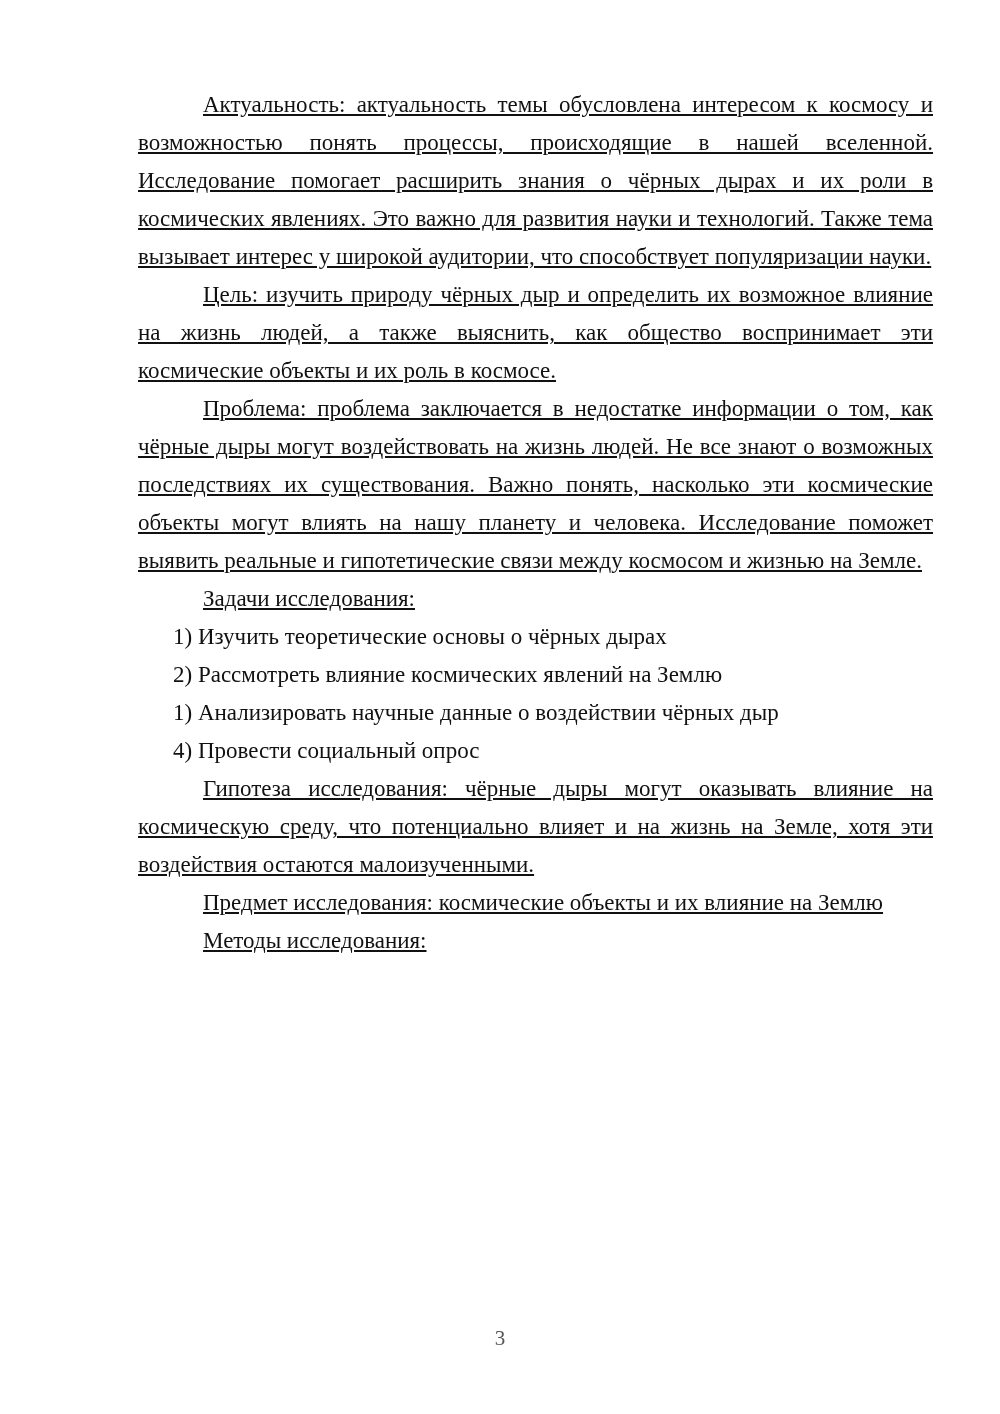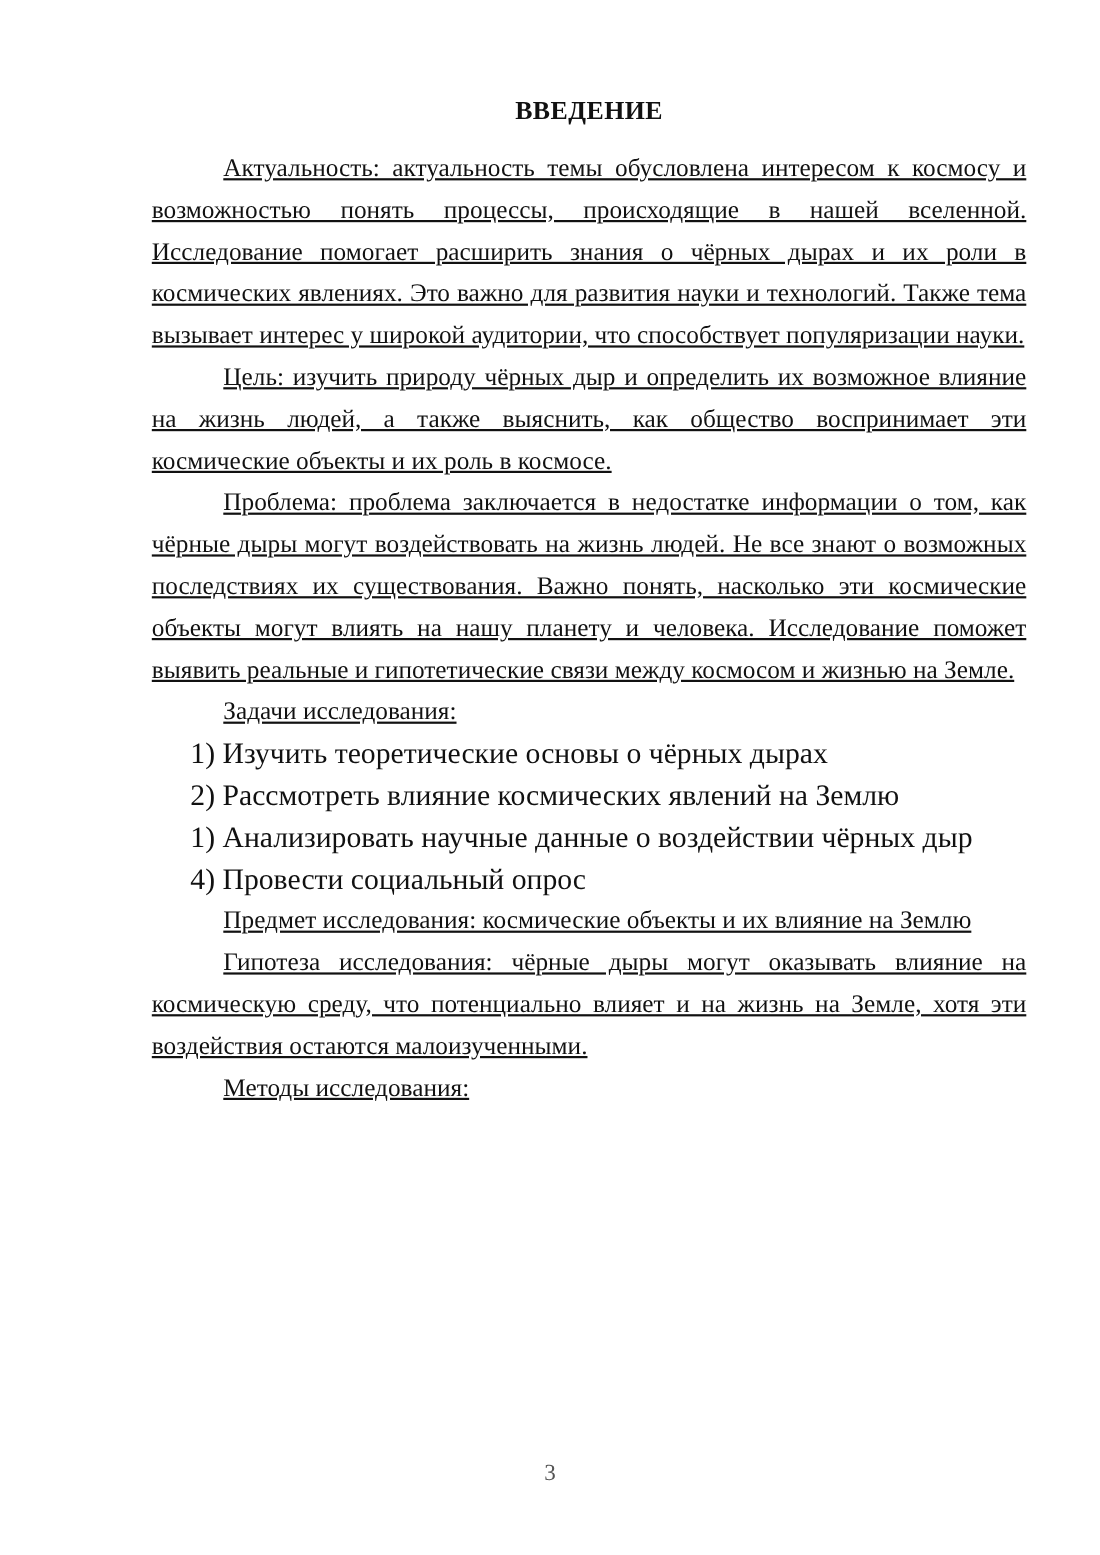--- a/index.html
+++ b/index.html
@@ -39,21 +39,21 @@
     text-indent: 65px;
     margin: 0 0 0 0;
     hyphens: none;
     text-decoration: underline;
   }
   .list-block {
     margin: 0;
     padding: 0;
   }
   .list-item {
-    font-size: 27px;
+    font-size: 23px;
     line-height: 38px;
     text-align: left;
     text-indent: 0;
     margin: 0 0 0 35px;
     white-space: nowrap;
   }
   .page-number {
     position: absolute;
     left: 0;
     right: 0;
@@ -64,41 +64,40 @@
     font-family: "Liberation Serif", "DejaVu Serif", serif;
   }
 </style>
 </head>
 <body>
 
 <div class="page">
 
   <div class="content">
 
-    <h1 class="doc-title">ВВЕДЕНИЕ</h1>
 
     <p class="para">Актуальность: актуальность темы обусловлена интересом к космосу и возможностью понять процессы, происходящие в нашей вселенной. Исследование помогает расширить знания о чёрных дырах и их роли в космических явлениях. Это важно для развития науки и технологий. Также тема вызывает интерес у широкой аудитории, что способствует популяризации науки.</p>
 
     <p class="para">Цель: изучить природу чёрных дыр и определить их возможное влияние на жизнь людей, а также выяснить, как общество воспринимает эти космические объекты и их роль в космосе.</p>
 
     <p class="para">Проблема: проблема заключается в недостатке информации о том, как чёрные дыры могут воздействовать на жизнь людей. Не все знают о возможных последствиях их существования. Важно понять, насколько эти космические объекты могут влиять на нашу планету и человека. Исследование поможет выявить реальные и гипотетические связи между космосом и жизнью на Земле.</p>
 
     <p class="para">Задачи исследования:</p>
 
     <div class="list-block">
       <div class="list-item">1) Изучить теоретические основы о чёрных дырах</div>
       <div class="list-item">2) Рассмотреть влияние космических явлений на Землю</div>
       <div class="list-item">1) Анализировать научные данные о воздействии чёрных дыр</div>
       <div class="list-item">4) Провести социальный опрос</div>
     </div>
 
 
+    <p class="para">Гипотеза исследования: чёрные дыры могут оказывать влияние на космическую среду, что потенциально влияет и на жизнь на Земле, хотя эти воздействия остаются малоизученными.</p>
+
     <p class="para">Предмет исследования: космические объекты и их влияние на Землю</p>
-
-    <p class="para">Гипотеза исследования: чёрные дыры могут оказывать влияние на космическую среду, что потенциально влияет и на жизнь на Земле, хотя эти воздействия остаются малоизученными.</p>
 
     <p class="para">Методы исследования:</p>
 
   </div>
 
   <div class="page-number">3</div>
 
 </div>
 
 </body></html>

